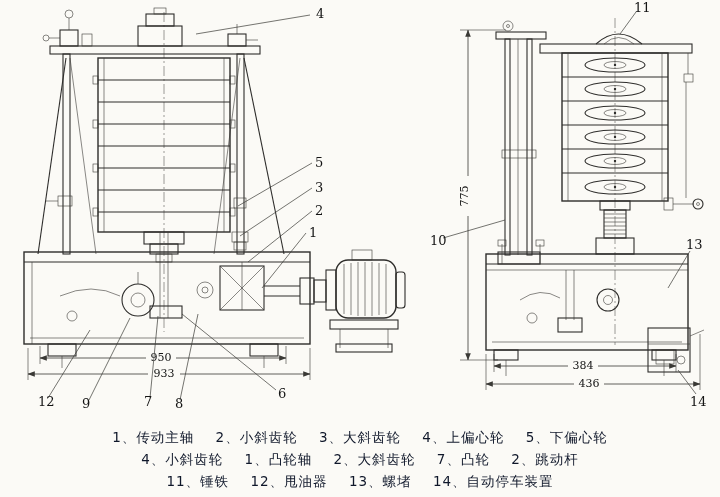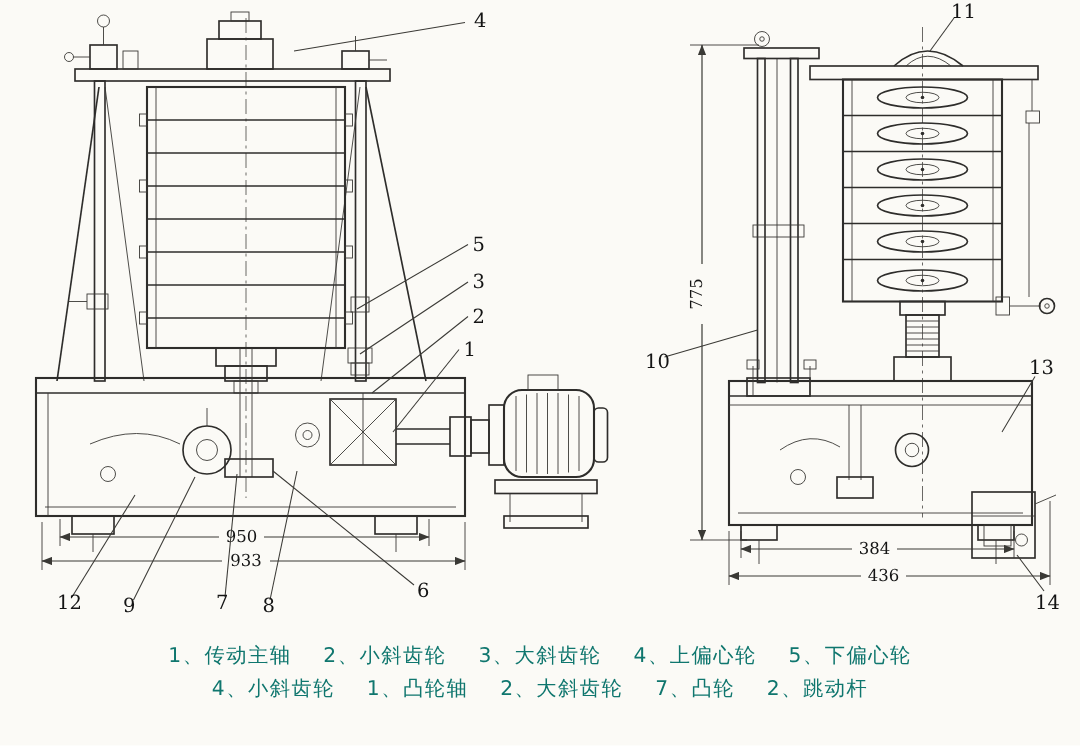--- a/index.html
+++ b/index.html
@@ -18,21 +18,21 @@
   .ld {stroke:#3a3935;stroke-width:0.7;fill:none;}
   .d  {stroke:#3a3935;stroke-width:0.8;fill:none;}
   .cl {stroke:#4a4945;stroke-width:0.55;fill:none;stroke-dasharray:10 3 2 3;}
   .num{font:13px "DejaVu Serif",serif;fill:#141414;}
   .dimtxt{font:11px "DejaVu Serif",serif;fill:#141414;}
   .lblbg{fill:#fbfaf6;stroke:none;}
   
   .legend{
     text-align:center;
     font-size:13.5px;
-    color:#0f766e;
+    color:#0f172a;
     line-height:22px;
     letter-spacing:1px;
     font-weight:500;
     margin-top:2px;
   }
   .legend-item{margin:0 8px;white-space:nowrap;}
 </style>
 </head>
 <body>
 
@@ -360,15 +360,21 @@
       <span class="legend-item">4、上偏心轮</span>
       <span class="legend-item">5、下偏心轮</span>
     </div>
     <div class="legend-line">
       <span class="legend-item">4、小斜齿轮</span>
       <span class="legend-item">1、凸轮轴</span>
       <span class="legend-item">2、大斜齿轮</span>
       <span class="legend-item">7、凸轮</span>
       <span class="legend-item">2、跳动杆</span>
     </div>
+    <div class="legend-line">
+      <span class="legend-item">11、锤铁</span>
+      <span class="legend-item">12、甩油器</span>
+      <span class="legend-item">13、螺堵</span>
+      <span class="legend-item">14、自动停车装置</span>
+    </div>
   </div>
 
 </div>
 
 </body></html>

